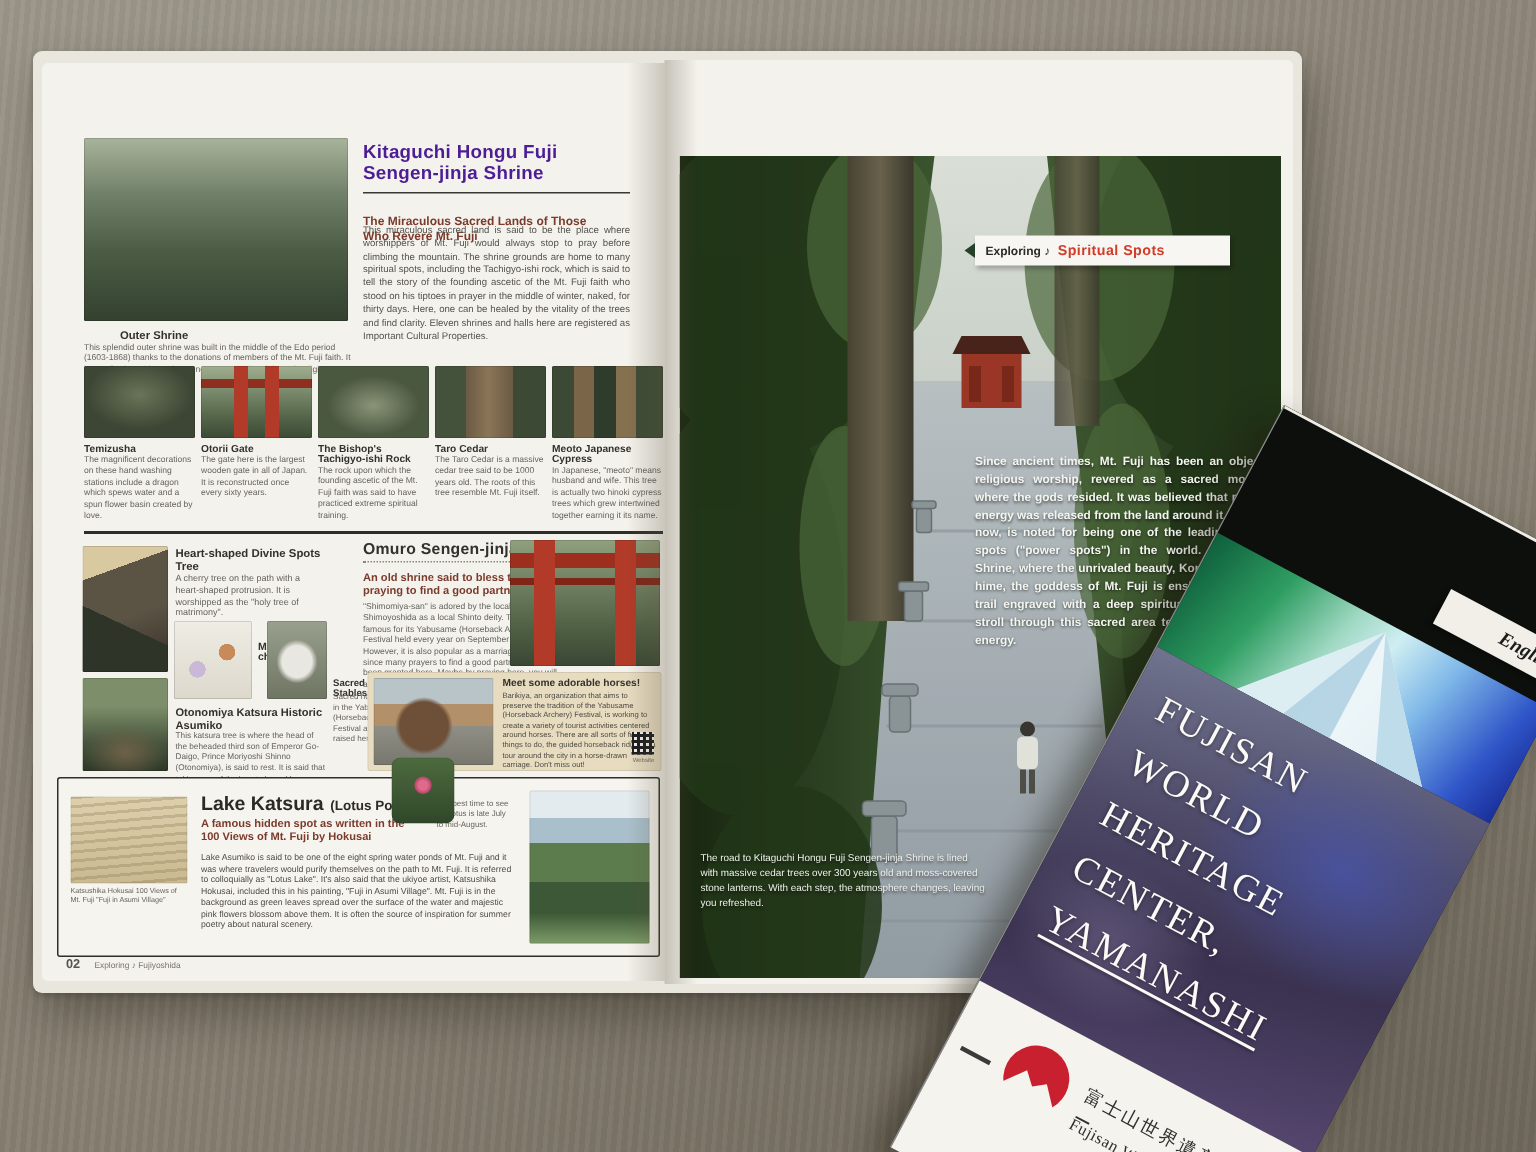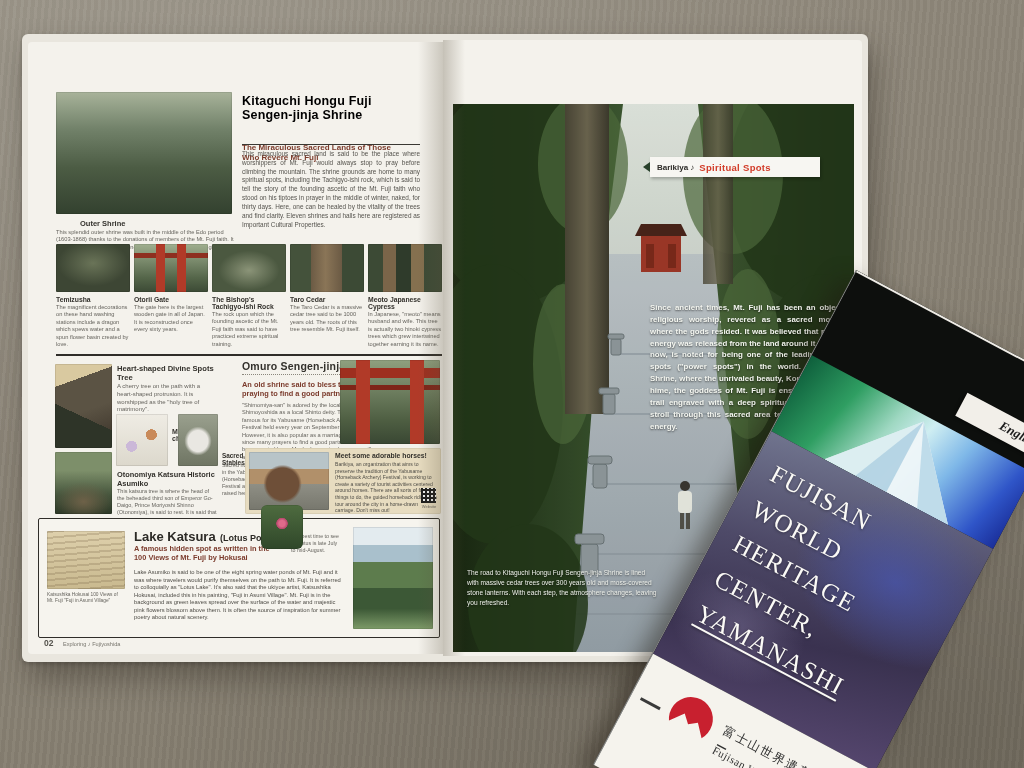--- a/index.html
+++ b/index.html
@@ -19,22 +19,22 @@
     box-shadow: 6px 16px 30px rgba(40,35,25,.38), 0 2px 4px rgba(0,0,0,.2); }
   .page { position:absolute; background:#f4f2ec; }
   .page-left  { left:6px;  top:8px; width:416px; height:612px; border-radius:4px 0 0 4px; }
   .page-right { left:421px; top:6px; width:419px; height:616px; border-radius:0 4px 4px 0; }
   .spine-shadow-l { position:absolute; right:0; top:0; width:26px; height:100%;
     background:linear-gradient(90deg, rgba(0,0,0,0), rgba(90,80,60,.28)); }
   .spine-shadow-r { position:absolute; left:0; top:0; width:22px; height:100%;
     background:linear-gradient(270deg, rgba(0,0,0,0), rgba(90,80,60,.30)); }
 
   
-  .h-main { font-size:12.5px; font-weight:bold; color:#000000; letter-spacing:.2px;
-    border-bottom:1.5px solid #3a3833; padding-bottom:22px; }
+  .h-main { font-size:12.5px; font-weight:bold; color:#4c1d95; letter-spacing:.2px;
+    border-bottom:1.5px solid #3a3833; padding-bottom:6px; }
   .subhead { font-weight:bold; color:#7b3b2c; font-size:8px; line-height:1.25; margin-top:5px; }
   .bodytxt { color:#55534d; font-size:6.4px; line-height:1.38; text-align:justify; }
   .cap-title { font-weight:bold; color:#33312c; font-size:6.8px; margin-bottom:1px; }
   .cap-body { color:#66645e; font-size:5.7px; line-height:1.3; }
   .ph { box-shadow:0 0 0 .5px rgba(0,0,0,.18) inset; border-radius:1px; }
 
   
   .ph-outer { background:linear-gradient(180deg,#a8b39a 0%,#72826a 30%,#4c5c44 62%,#33412f 100%); }
   .ph-temizu { background:radial-gradient(60% 60% at 50% 40%, #6a7458, #3d4634 80%), #3d4634; }
   .ph-otorii { background:
@@ -302,21 +302,21 @@
             <rect x="225" y="387" width="14" height="22" rx="4" fill="#f0efe9"></rect>
             <rect x="227" y="409" width="4" height="16" fill="#54504a"></rect>
             <rect x="233" y="409" width="4" height="16" fill="#54504a"></rect>
           </g>
           <rect width="401" height="548" fill="#2c4a2a" opacity=".08"></rect>
         </svg>
       </div>
 
       <div class="abs badge" style="left:207px; top:117px; width:170px; height:20px;">
         <div class="badge-arrow"></div>
-        <span class="pre">Barikiya ♪</span>
+        <span class="pre">Exploring ♪</span>
         <span class="lab">Spiritual Spots</span>
       </div>
 
 
       <div class="abs r-body" style="left:207px; top:262px; width:204px;">Since ancient times, Mt. Fuji has been an object of religious worship, revered as a sacred mountain where the gods resided. It was believed that powerful energy was released from the land around it, and even now, is noted for being one of the leading spiritual spots ("power spots") in the world. Sengen-jinja Shrine, where the unrivaled beauty, Konohanasakuya-hime, the goddess of Mt. Fuji is enshrined. A hiking trail engraved with a deep spiritual history. Take a stroll through this sacred area teeming with hidden energy.</div>
 
       <div class="abs r-caption" style="left:24px; top:528px; width:190px;">The road to Kitaguchi Hongu Fuji Sengen-jinja Shrine is lined with massive cedar trees over 300 years old and moss-covered stone lanterns. With each step, the atmosphere changes, leaving you refreshed.</div>
 
       <div class="spine-shadow-r"></div>
     </div>

